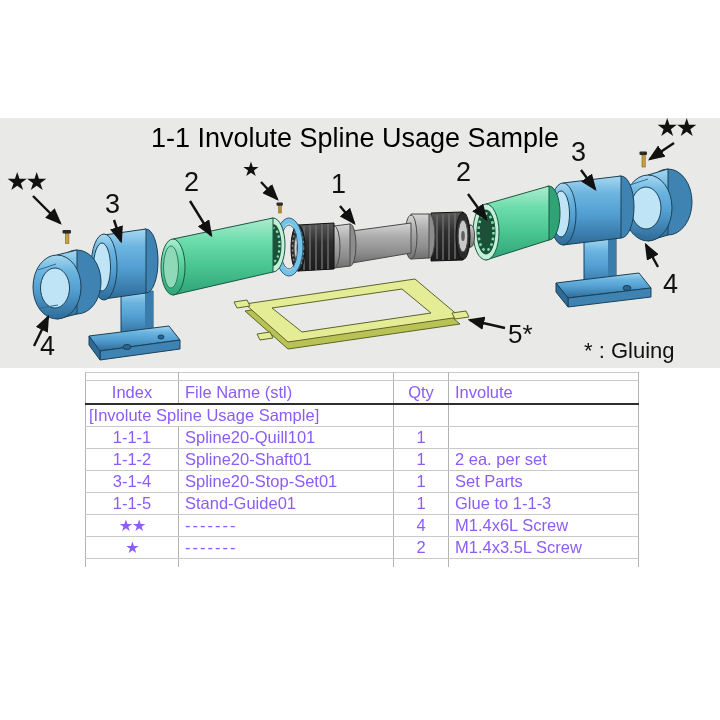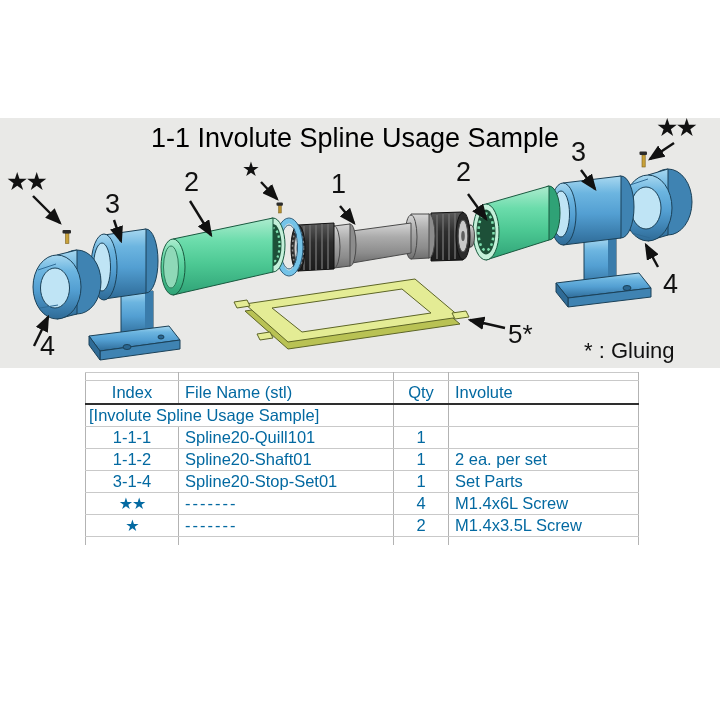--- a/index.html
+++ b/index.html
@@ -11,21 +11,21 @@
   .title{position:absolute;left:0;top:123px;width:644px;text-align:center;
          font-size:27px;color:#000000;letter-spacing:0px;margin-left:33px;}
   .num{font-size:27px;}
   .stars{font-size:25px;letter-spacing:-3px;}
   .star1{font-size:20px;}
   .note{font-size:22px;}
   .l5{font-size:26px;}
   
   .bom{position:absolute;left:85px;top:372px;}
   .bom table{border-collapse:collapse;table-layout:fixed;width:553px;
-             font-size:16.5px;color:#0369a1;}
+             font-size:16.5px;color:#8b5cf6;}
   .bom td{border:1px solid #b3b3b3;border-top-color:#c9c9c9;border-bottom-color:#c9c9c9;
           padding:0 6px;height:21px;line-height:21px;white-space:nowrap;overflow:visible;}
   .bom tr.stub td{height:7px;line-height:7px;}
   .bom tr.head td{height:22px;line-height:22px;border-bottom:2.5px solid #2e2e2e;}
   .bom tr.stub2 td{height:8px;line-height:8px;border-bottom:none;}
   .c{text-align:center;}
   .l{text-align:left;}
   .starcell{font-size:16px;letter-spacing:-1px;}
   .dashes{letter-spacing:2px;}
 </style>
@@ -254,20 +254,26 @@
         <td class="c">1</td>
         <td class="l">2 ea. per set</td>
       </tr>
       <tr>
         <td class="c">3-1-4</td>
         <td class="l">Spline20-Stop-Set01</td>
         <td class="c">1</td>
         <td class="l">Set Parts</td>
       </tr>
       <tr>
+        <td class="c">1-1-5</td>
+        <td class="l">Stand-Guide01</td>
+        <td class="c">1</td>
+        <td class="l">Glue to 1-1-3</td>
+      </tr>
+      <tr>
         <td class="c starcell">★★</td>
         <td class="l dashes">-------</td>
         <td class="c">4</td>
         <td class="l">M1.4x6L Screw</td>
       </tr>
       <tr>
         <td class="c starcell">★</td>
         <td class="l dashes">-------</td>
         <td class="c">2</td>
         <td class="l">M1.4x3.5L Screw</td>

